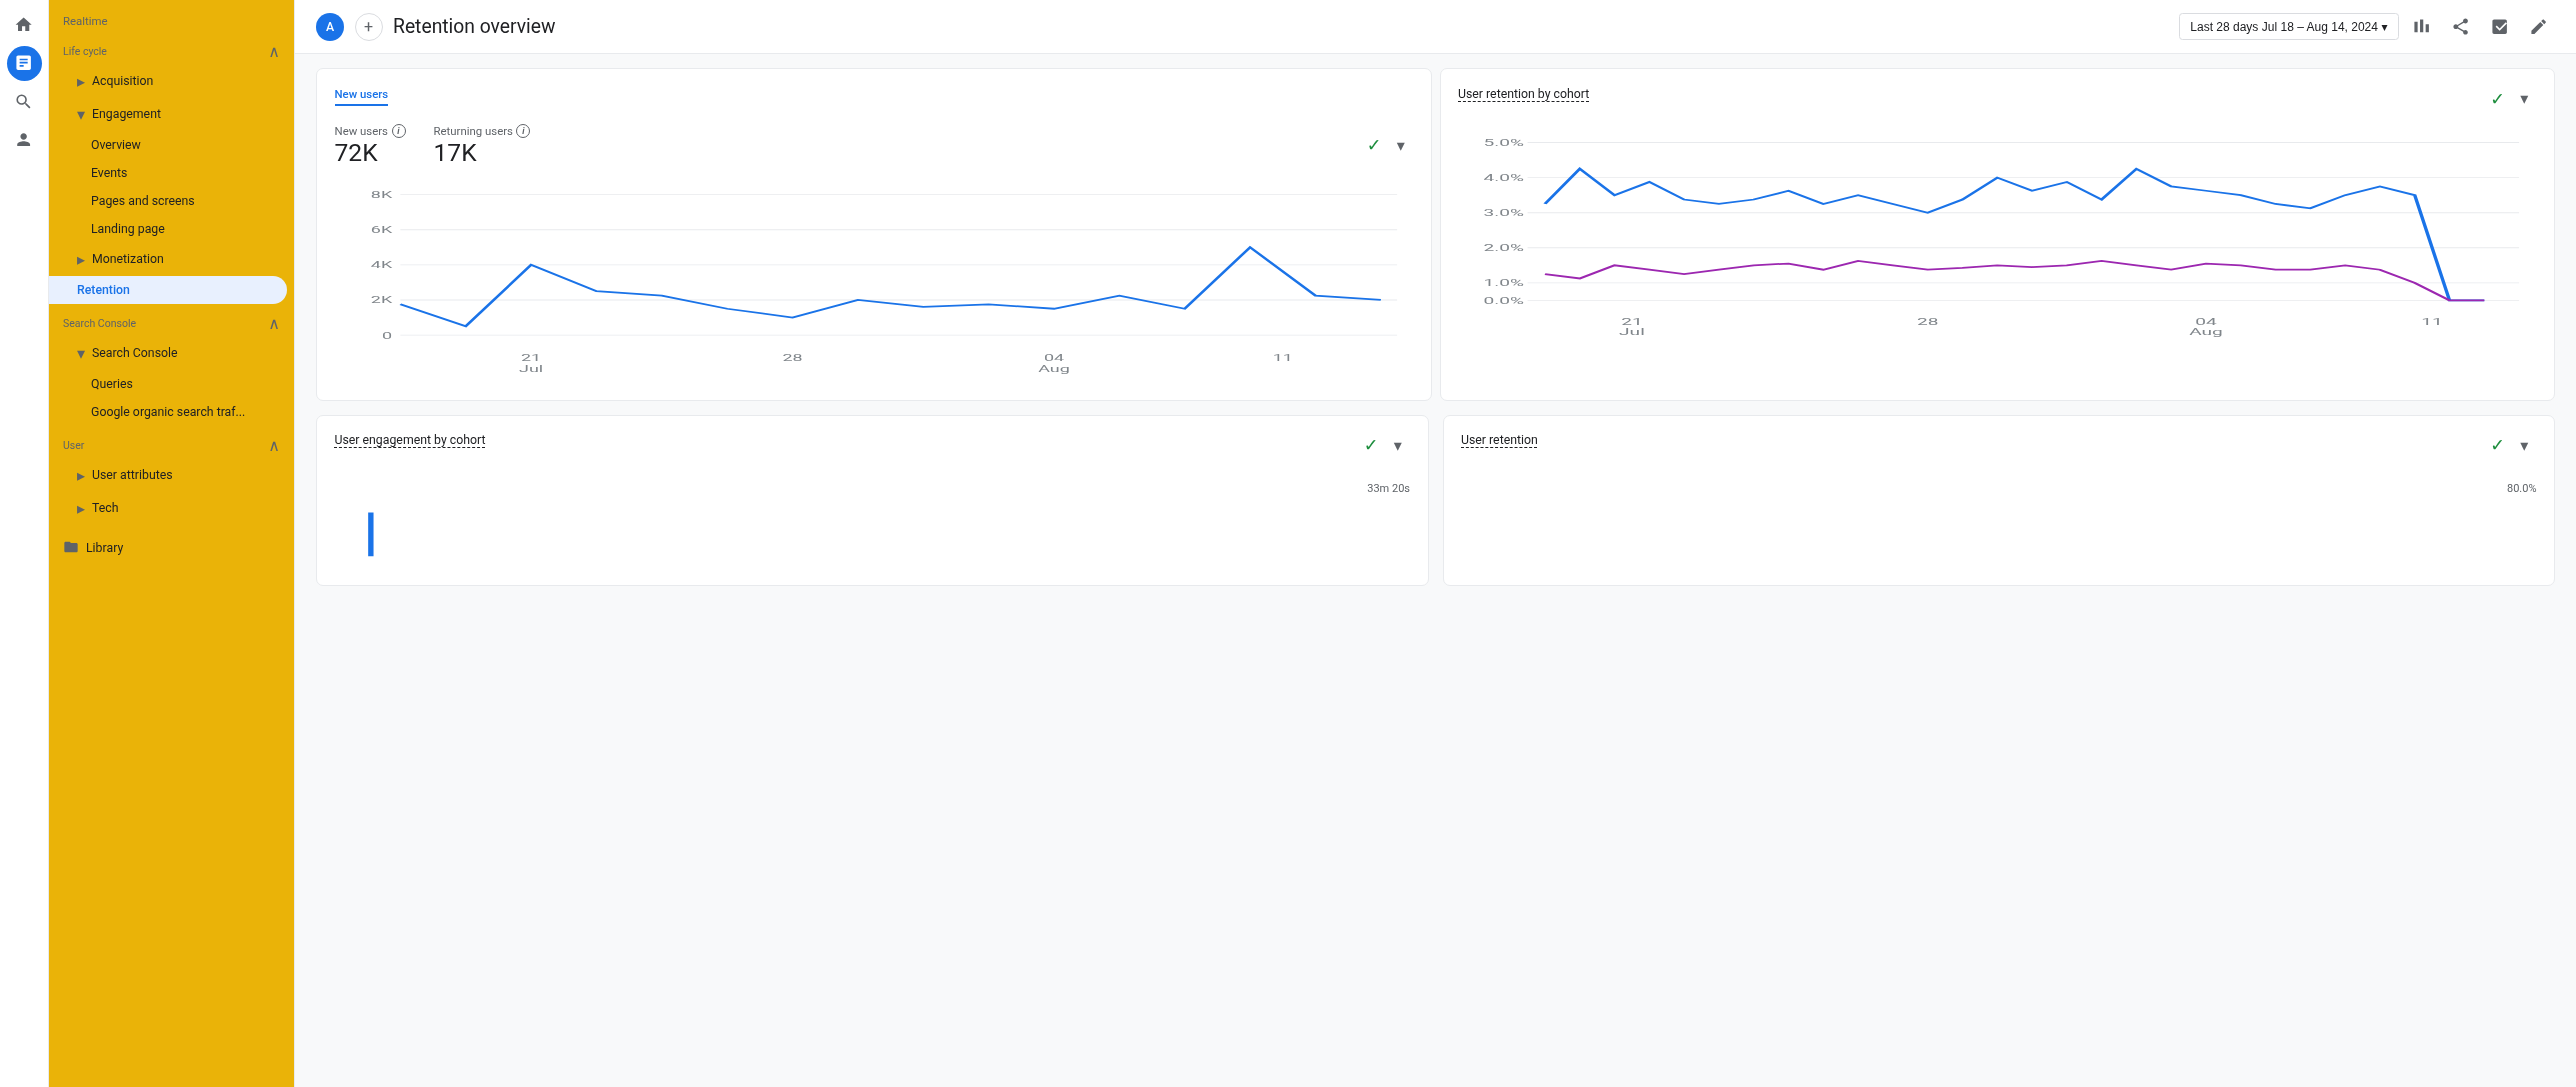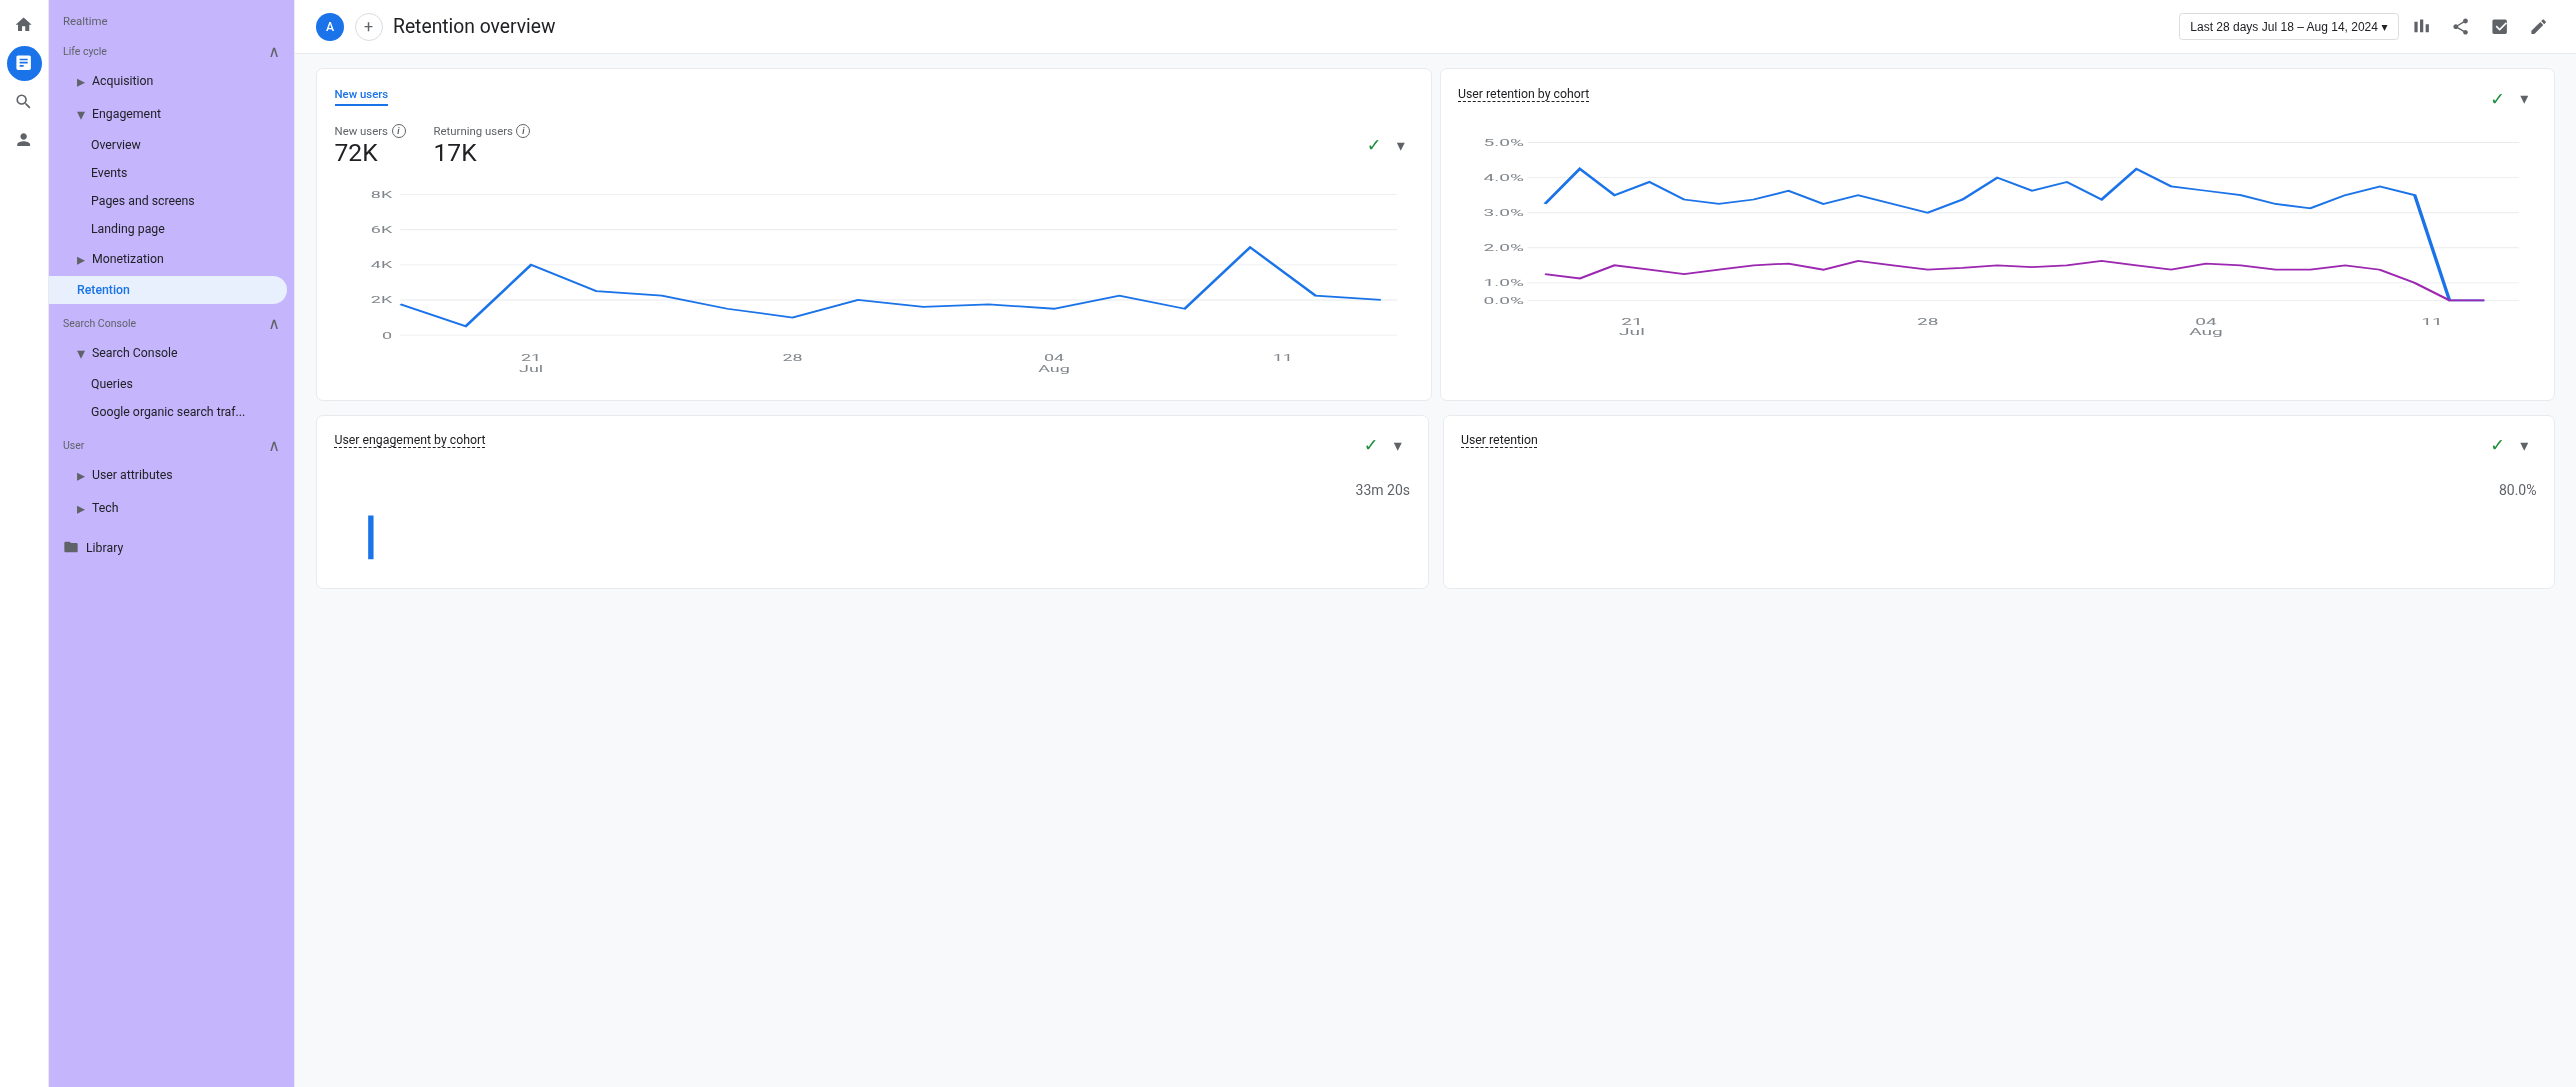--- a/index.html
+++ b/index.html
@@ -27,21 +27,21 @@
       font-size: 17.5px;
     }
     .rail-icon.active {
       background: #1a73e8;
       color: #fff;
     }
 
     
     .sidebar {
       width: 246px;
-      background: #c4b5fd;
+      background: #eab308;
       border-right: 0.9px solid #e8eaed;
       overflow-y: auto;
       flex-shrink: 0;
       padding: 7px 0;
     }
 
     .sidebar-section-header {
       padding: 10.5px 14px 3.5px 14px;
       font-size: 10.5px;
       color: #5f6368;
@@ -238,21 +238,21 @@
 
     .bottom-card-title {
       font-size: 12.3px;
       color: #202124;
       text-decoration: underline;
       text-decoration-style: dashed;
       text-underline-offset: 2.6px;
     }
 
     .stat-value {
-      font-size: 14px;
+      font-size: 11px;
       color: #5f6368;
       text-align: right;
     }
 
     
     .new-users-tab {
       display: inline-block;
       border-bottom: 2.6px solid #1a73e8;
       padding-bottom: 3.5px;
       font-size: 11.4px;

